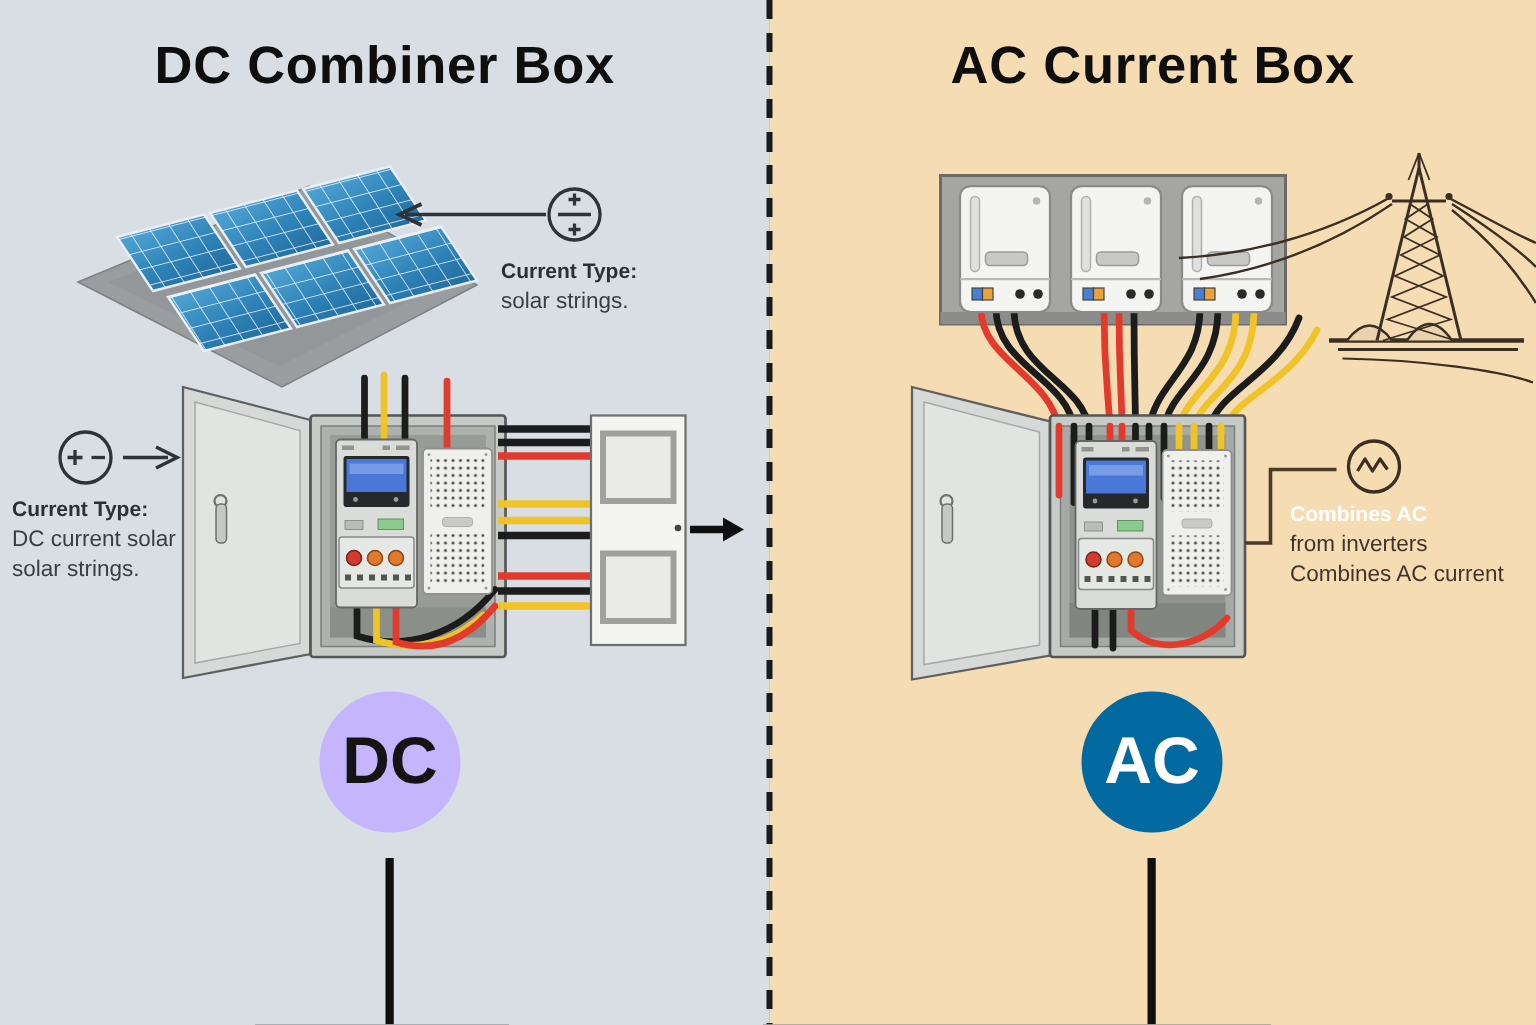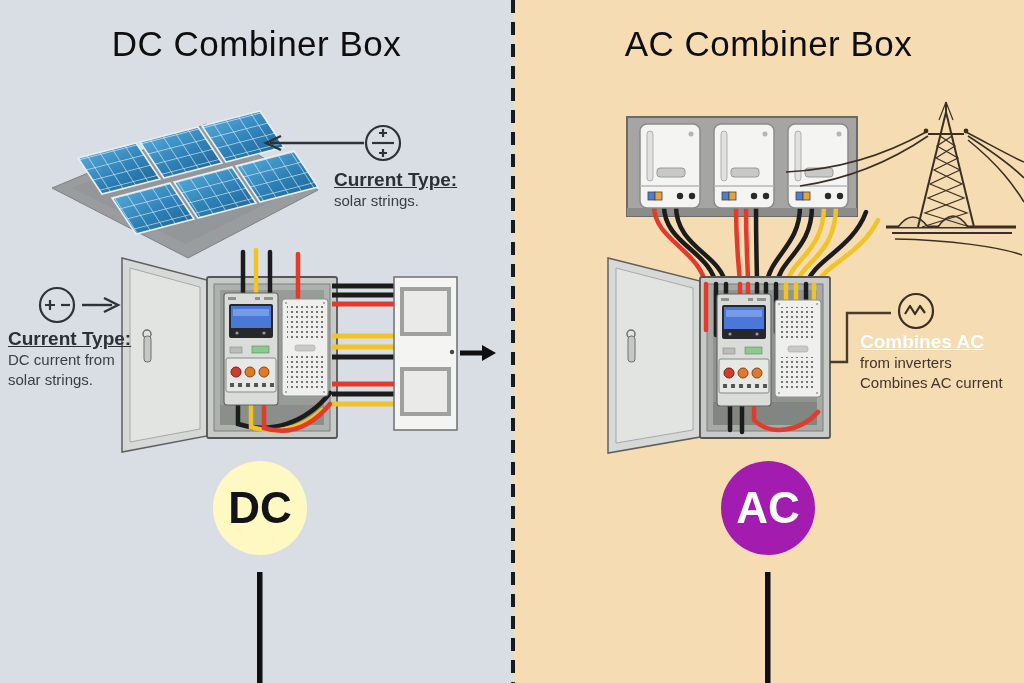--- a/index.html
+++ b/index.html
@@ -4,35 +4,35 @@
 <style>
   html,body{margin:0;padding:0;background:#888;}
   .stage{position:relative;width:1024px;height:683px;overflow:hidden;
          font-family:"Liberation Sans",sans-serif;}
   .half{position:absolute;top:0;height:683px;}
   .half-left{left:0;width:513px;background:#d8dee3;}
   .half-right{left:513px;width:511px;background:#f6dcb3;}
   .divider{position:absolute;left:511px;top:0;width:4px;height:683px;
            background-image:repeating-linear-gradient(to bottom,#1a1a1a 0 13px,transparent 13px 22px);}
   svg.art{position:absolute;left:0;top:0;pointer-events:none;}
-  .title{position:absolute;top:24px;text-align:center;font-weight:400;
+  .title{position:absolute;top:24px;text-align:center;font-weight:700;
          font-size:35px;letter-spacing:.5px;color:#0e0e0e;}
   .title-left{left:0;width:513px;}
   .title-right{left:513px;width:511px;}
   .note{position:absolute;font-size:15px;line-height:20px;color:#383e44;}
-  .note b{font-size:19px;color:#2b3036;text-decoration:underline;}
+  .note b{font-size:14px;color:#2b3036;}
   .note-top{left:334px;top:170px;width:175px;}
   .note-side{left:8px;top:329px;width:135px;}
   .note-ac{left:860px;top:332px;width:160px;color:#40342a;}
   .note-ac b{color:#ffffff;}
   .badge{position:absolute;width:94px;height:94px;border-radius:50%;
          display:flex;align-items:center;justify-content:center;
          font-weight:700;font-size:44px;}
-  .badge-dc{left:213px;top:461px;background:#fef9c3;color:#141414;}
-  .badge-ac{left:721px;top:461px;background:#a21caf;color:#ffffff;}
+  .badge-dc{left:213px;top:461px;background:#c4b5fd;color:#141414;}
+  .badge-ac{left:721px;top:461px;background:#0369a1;color:#ffffff;}
 </style>
 </head>
 <body>
 
 <div class="stage">
 
   <div class="half half-left"></div>
   <div class="half half-right"></div>
   <div class="divider"></div>
 
@@ -316,30 +316,30 @@
       <path d="M45,305 H55 M50,300 V310"></path>
       <path d="M61,305 H70"></path>
     </g>
     <g fill="none" stroke="#3b2f23" stroke-width="2.2">
       <circle cx="916" cy="311" r="17"></circle>
       <path d="M905,314 L910,306 L915,314 L920,306 L925,313" stroke-linejoin="round"></path>
     </g>
   </svg>
 
   <div class="title title-left">DC Combiner Box</div>
-  <div class="title title-right">AC Combiner Box</div>
+  <div class="title title-right">AC Current Box</div>
 
   <div class="note note-top">
     <b>Current Type:</b>
     <div>solar strings.</div>
   </div>
 
   <div class="note note-side">
     <b>Current Type:</b>
-    <div>DC current from</div>
+    <div>DC current solar</div>
     <div>solar strings.</div>
   </div>
 
   <div class="note note-ac">
     <b>Combines AC</b>
     <div>from inverters</div>
     <div>Combines AC current</div>
   </div>
 
   <div class="badge badge-dc">DC</div>

